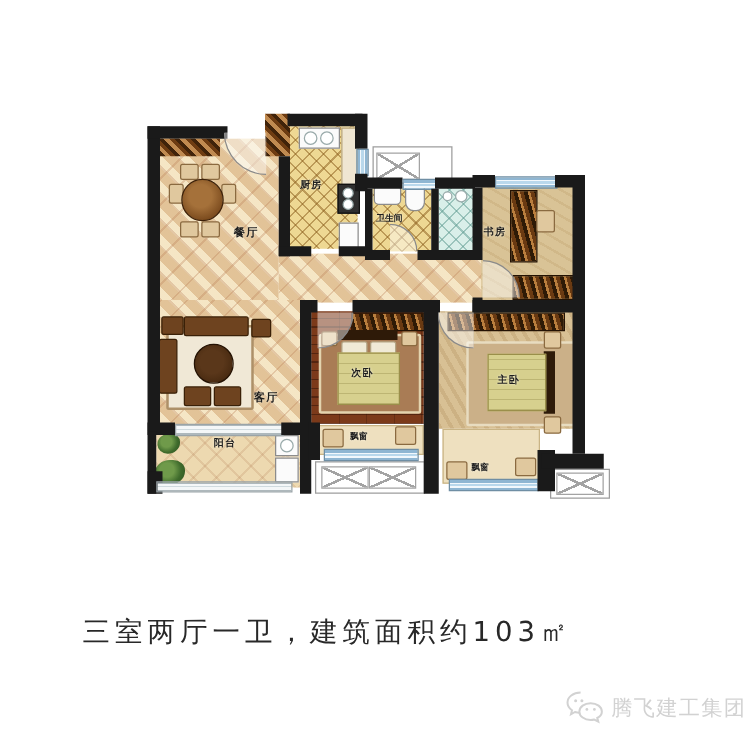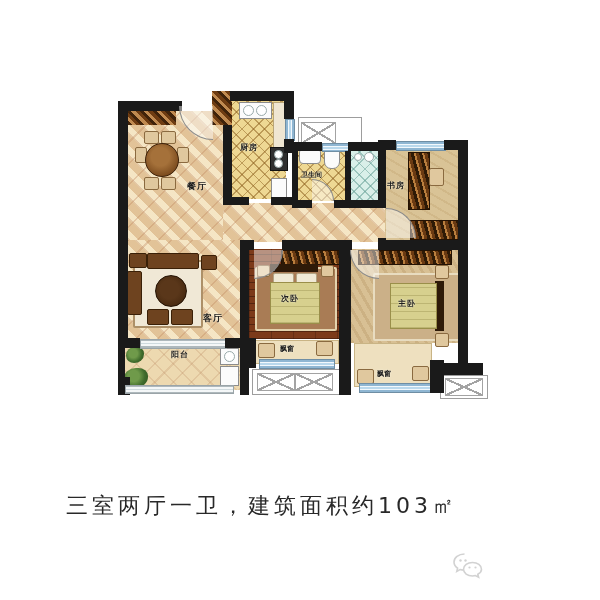--- a/index.html
+++ b/index.html
@@ -224,13 +224,14 @@
       <path d="M12.5 2 C6.5 2 2 5.6 2 10 c0 2.5 1.4 4.7 3.6 6.2 L4.8 19.4 8 17.6 c1.1 .3 2.3 .5 3.5 .5"></path>
       <path d="M20.5 10.5 c-5 0 -9 3 -9 6.8 0 3.7 4 6.7 9 6.7 1 0 2 -.1 2.9 -.4 l3.2 1.7 -.8 -3 c2.2 -1.2 3.7 -3.1 3.7 -5 0 -3.8 -4 -6.8 -9 -6.8 z"></path>
     </g>
     <g fill="#d2d2d2">
       <circle cx="8.5" cy="8.5" r="1.2"></circle>
         <circle cx="13.5" cy="8.5" r="1.2"></circle>
       <circle cx="17.5" cy="15.5" r="1.1"></circle>
         <circle cx="23.5" cy="15.5" r="1.1"></circle>
     </g>
   </svg>
+  <span>腾飞建工集团</span>
 </div>
 
 </body></html>

